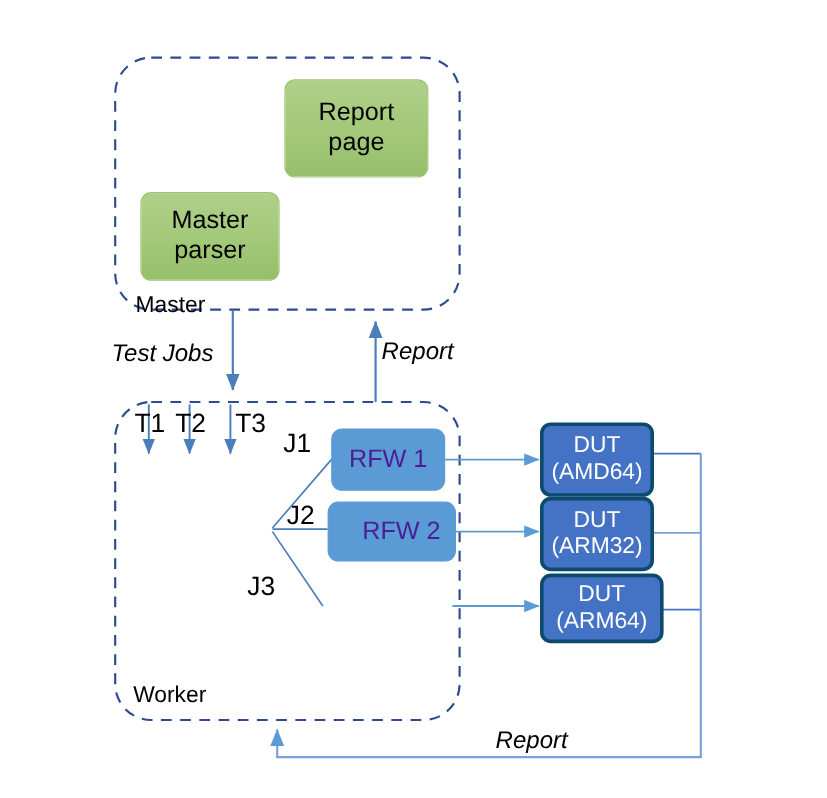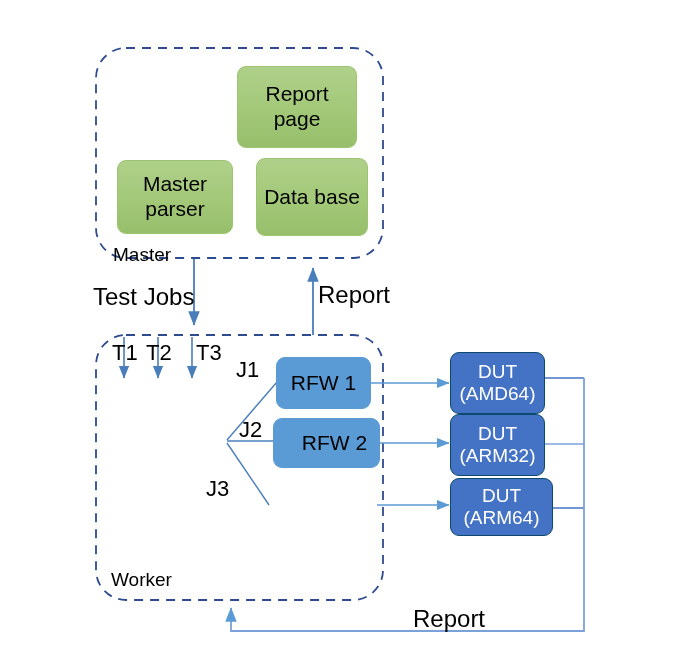--- a/index.html
+++ b/index.html
@@ -36,40 +36,41 @@
   }
   .node-green {
     background: linear-gradient(180deg, #AFD08A 0%, #A2C878 55%, #97BF6B 100%);
     border: 1px solid #9DC470;
     color: #000000;
     font-size: 21px;
   }
   .node-blue {
     background: #5B9BD5;
     border: 1px solid #5B9BD5;
-    color: #000000;
+    color: #4c1d95;
     font-size: 21px;
   }
   .node-darkblue {
     background: #4472C4;
-    border: 1px solid #0c4a6e;
+    border: 3px solid #0c4a6e;
     color: #ffffff;
     font-size: 19px;
   }
   .lbl {
     position: absolute;
     color: #000000;
     white-space: nowrap;
     line-height: 1;
   }
   .lbl-group {
     font-size: 19px;
   }
   .lbl-flow {
-    font-size: 24px;
+    font-size: 20px;
+    font-style: italic;
   }
   .lbl-small {
     font-size: 22px;
   }
 </style>
 </head>
 <body>
 
 <div id="canvas">
 
@@ -117,23 +118,20 @@
     </span>
   </div>
 
   <div class="node node-green" style="left:117px; top:160px; width:116px; height:74px;">
     <span>
       <span>Master</span><br>
       <span>parser</span>
     </span>
   </div>
 
-  <div class="node node-green" style="left:256px; top:158px; width:112px; height:78px;">
-    <span>Data base</span>
-  </div>
 
   <div class="lbl lbl-group" style="left:113px; top:245px;">Master</div>
 
   <div class="lbl lbl-flow" style="left:93px; top:285px;">Test Jobs</div>
 
   <div class="lbl lbl-flow" style="left:318px; top:283px;">Report</div>
 
   <div class="lbl lbl-flow" style="left:413px; top:607px;">Report</div>
 
   <div class="lbl lbl-small" style="left:112px; top:342px;">T1</div>

